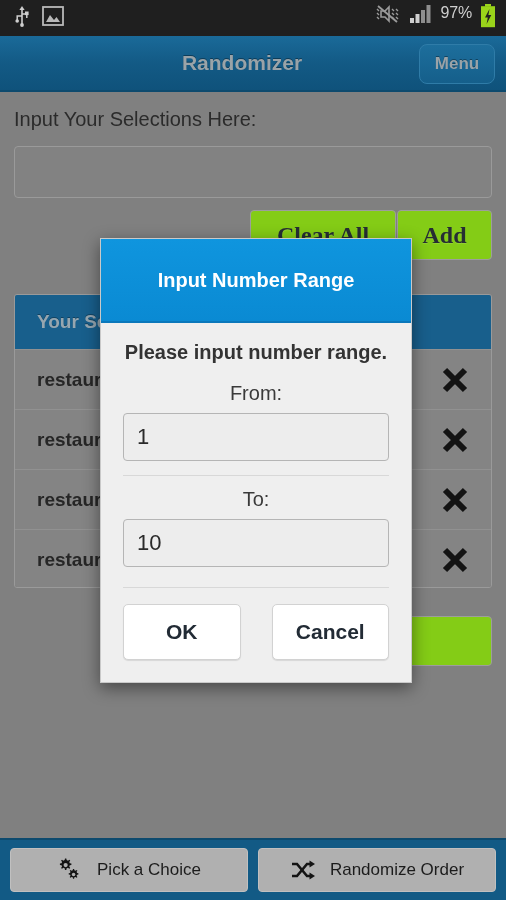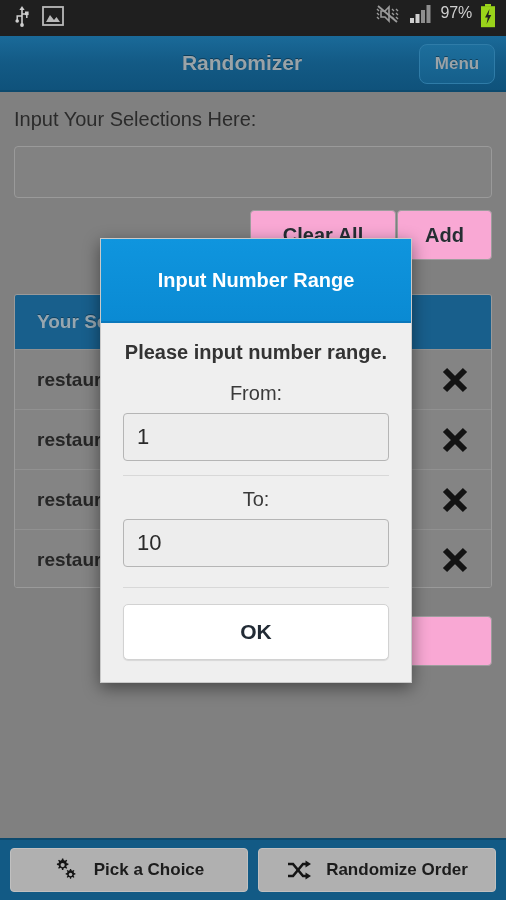--- a/index.html
+++ b/index.html
@@ -75,26 +75,27 @@
   }
   #selections-input {
     position: absolute; left: 14px; top: 52px;
     width: 478px; height: 52px;
     background: #828282;
     border: 1px solid #9a9a9a;
     border-radius: 4px;
   }
   .bg-btn {
     position: absolute;
-    background: #f9a8d4;
+    background: #84cc16;
     border: 1px solid #9d9d9d;
     border-radius: 4px;
-    color: #262e33; font-size: 20px; font-weight: bold;
+    color: #262e33; font-size: 24px; font-weight: bold;
     display: flex; align-items: center; justify-content: center;
     text-shadow: 0 1px 0 rgba(255,255,255,.12);
+    font-family: Liberation Serif, serif;
   }
   #clear-all-button { left: 250px; top: 116px; width: 146px; height: 50px; }
   #add-button       { left: 397px; top: 116px; width: 95px;  height: 50px; }
   #save-list-button { left: 234px; top: 522px; width: 258px; height: 50px; }
   #randomize-number-button { left: 234px; top: 586px; width: 258px; height: 50px; }
 
   
   #list-panel {
     position: absolute; left: 14px; top: 200px;
     width: 478px; height: 294px;
@@ -138,21 +139,21 @@
     display: flex; align-items: center;
     gap: 10px; padding: 0 10px;
   }
   .bottom-btn {
     flex: 1; height: 44px;
     background: #b0b0b0;
     border: 1px solid #c0c0c0;
     border-radius: 4px;
     display: flex; align-items: center; justify-content: center;
     gap: 14px;
-    color: #1c1c1c; font-size: 17px; font-weight: bold;
+    color: #1c1c1c; font-size: 17px; font-weight: normal;
   }
   .bottom-btn svg { display: block; flex: none; }
 
   
   #dialog {
     position: absolute;
     left: 100px; top: 238px;
     width: 312px;
     background: #efefef;
     border: 1px solid #c9c9c9;
@@ -358,16 +359,17 @@
 
     <div class="field-label">To:</div>
     <div class="field-input">
       <span>10</span>
     </div>
 
     <div class="dialog-divider" style="margin-top:20px;"></div>
 
     <div id="dialog-buttons">
       <div class="dialog-btn">OK</div>
+      <div class="dialog-btn">Cancel</div>
     </div>
   </div>
 
 </div>
 
 </body></html>

